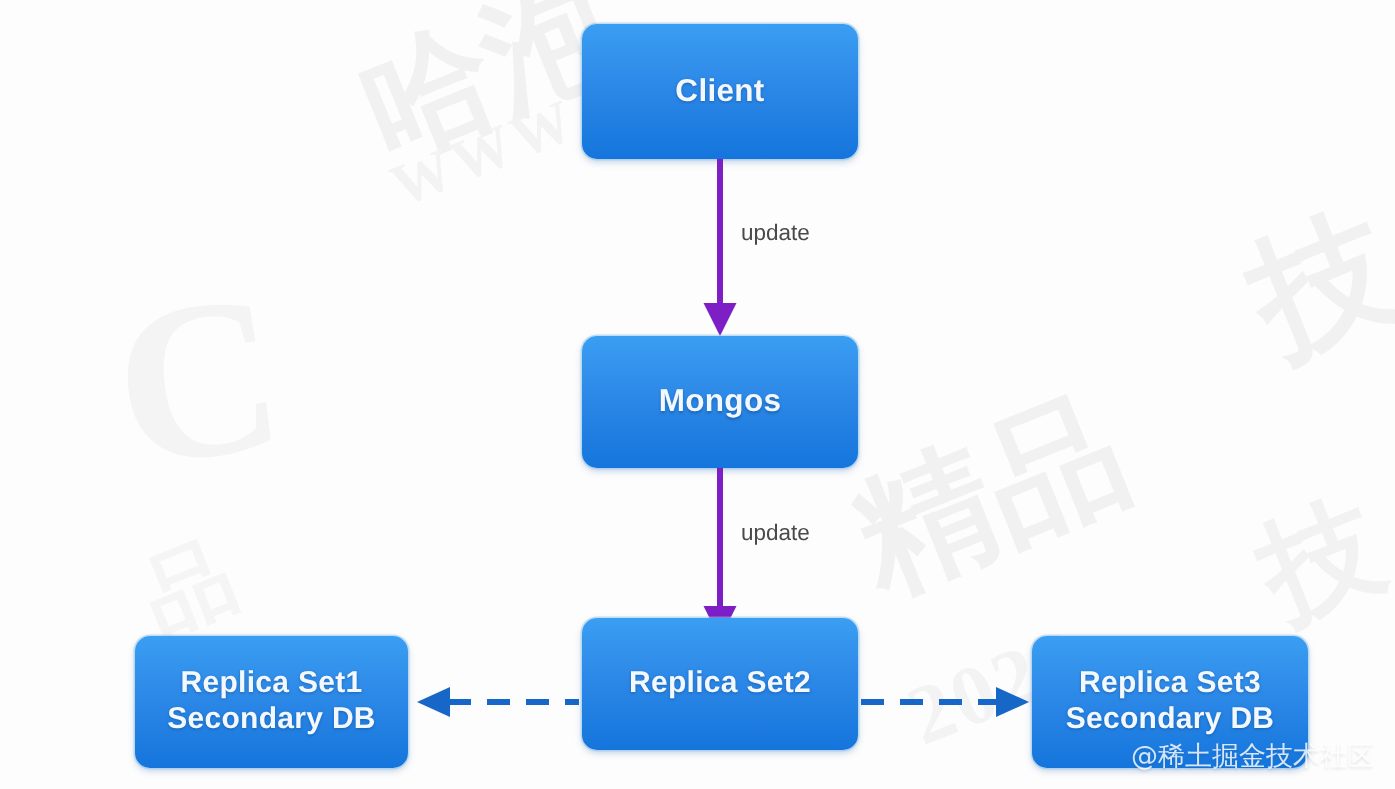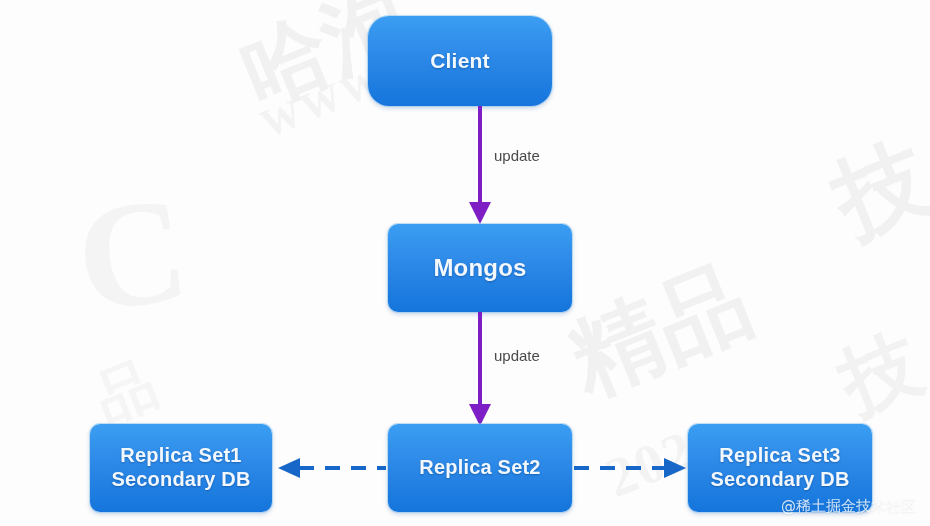--- a/index.html
+++ b/index.html
@@ -50,28 +50,28 @@
     text-align: center;
   }
   .node .node-label {
     color: #f3f8fe;
     font-weight: bold;
     line-height: 1.18;
     text-shadow: 0 1px 2px rgba(10,60,120,0.45);
     letter-spacing: 0.2px;
   }
 
-  #node-client  { left: 368px; top: 16px;  width: 184px; height: 90px; border-radius: 21px; }
+  #node-client  { left: 388px; top: 16px;  width: 184px; height: 90px; }
   #node-client  .node-label { font-size: 21px; }
 
   #node-mongos  { left: 388px; top: 224px; width: 184px; height: 88px; }
-  #node-mongos  .node-label { font-size: 24px; }
+  #node-mongos  .node-label { font-size: 21px; }
 
   #node-rs1 { left: 90px;  top: 424px; width: 182px; height: 88px; }
-  #node-rs2 { left: 388px; top: 424px; width: 184px; height: 88px; }
+  #node-rs2 { left: 388px; top: 412px; width: 184px; height: 88px; }
   #node-rs3 { left: 688px; top: 424px; width: 184px; height: 88px; }
   #node-rs1 .node-label,
   #node-rs2 .node-label,
   #node-rs3 .node-label { font-size: 20px; }
 
   
   .v-arrow {
     position: absolute;
     width: 26px;
   }
@@ -138,21 +138,21 @@
   #arrow-rs2-rs1 .dash { left: 21px; right: 0; }
 
   #arrow-rs2-rs3 { left: 574px; top: 458px; width: 112px; }
   #arrow-rs2-rs3 .dash { left: 0; right: 21px; }
 
   
   #credit-watermark {
     position: absolute;
     right: 14px;
     bottom: 10px;
-    font-size: 15px;
+    font-size: 18px;
     color: rgba(255,255,255,0.82);
     text-shadow: 0 1px 2px rgba(0,0,0,0.10);
     font-family: "DejaVu Sans", sans-serif;
     white-space: nowrap;
     pointer-events: none;
   }
 </style>
 </head>
 <body>
 

